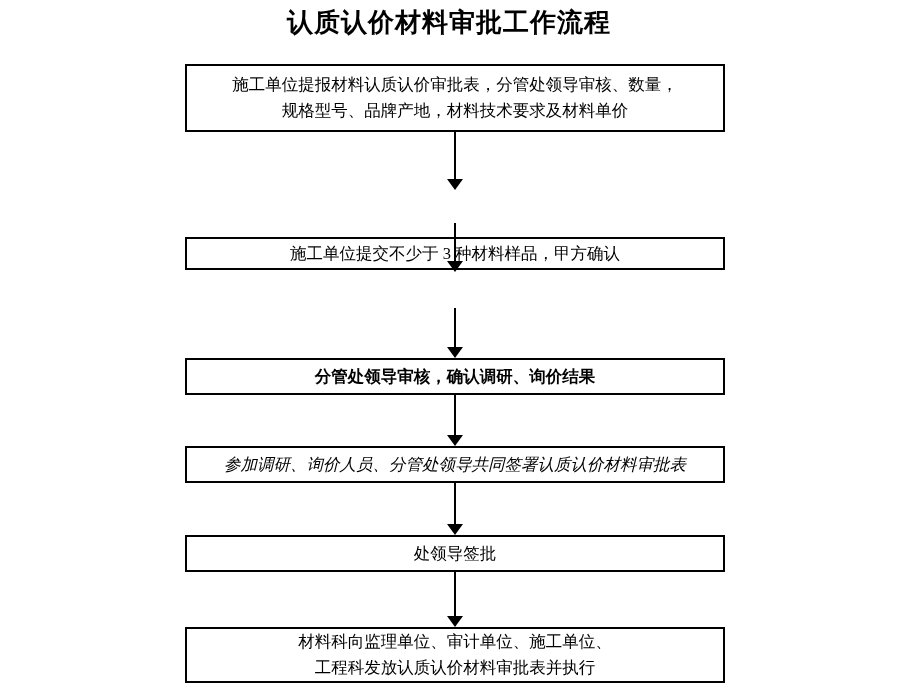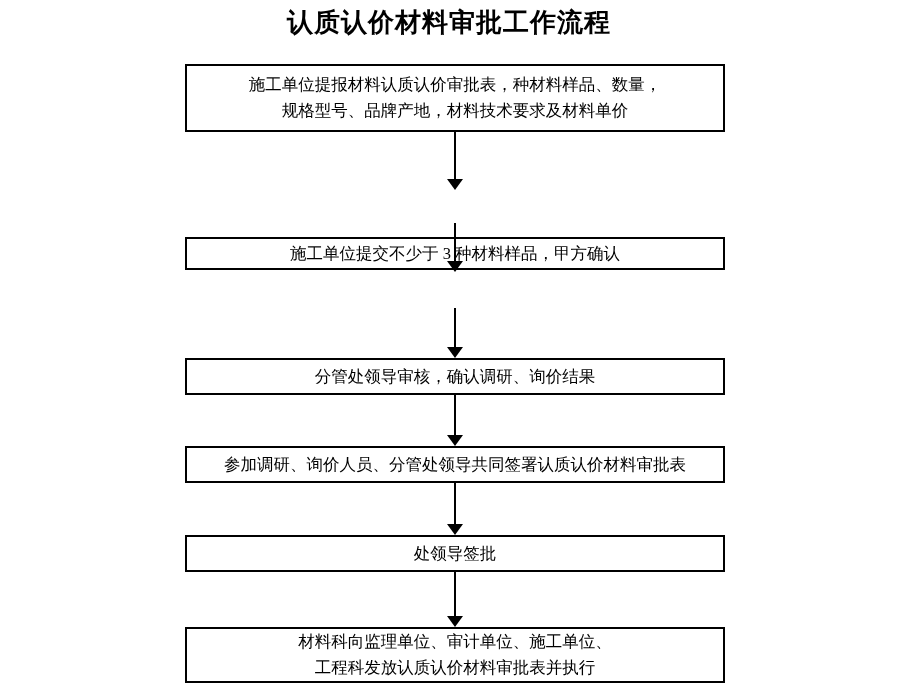--- a/index.html
+++ b/index.html
@@ -52,22 +52,22 @@
     font-size: 16.5px;
     line-height: 26px;
     padding: 0 8px;
     white-space: pre-line;
   }
 
   
   #box-1 { top: 64px;  height: 68px; }
   #box-2 { top: 190px; height: 33px; margin-top: 47px; }
   #box-3 { top: 272px; height: 36px; }
-  #box-4 { top: 358px; height: 37px; }
-  #box-5 { top: 446px; height: 37px; }
+  #box-4 { top: 358px; height: 37px; font-weight: bold; }
+  #box-5 { top: 446px; height: 37px; font-style: italic; }
   #box-6 { top: 535px; height: 37px; }
   #box-7 { top: 627px; height: 56px; }
 
   
   .connector {
     position: absolute;
     left: 447px;
     width: 16px;
   }
   .connector .stem {
@@ -102,21 +102,21 @@
   #arrow-6 .stem { height: 44px; }
 </style>
 </head>
 <body>
 
 <div id="flow-root">
 
   <div class="page-title">认质认价材料审批工作流程</div>
 
   <div class="flow-box" id="box-1">
-    <span class="flow-box-label">施工单位提报材料认质认价审批表，种材料样品、数量，
+    <span class="flow-box-label">施工单位提报材料认质认价审批表，分管处领导审核、数量，
 规格型号、品牌产地，材料技术要求及材料单价</span>
   </div>
 
   <div class="connector" id="arrow-1">
     <div class="stem"></div>
     <div class="head"></div>
   </div>
 
   <div class="flow-box" id="box-2">
     <span class="flow-box-label">施工单位提交不少于 3 种材料样品，甲方确认</span>

